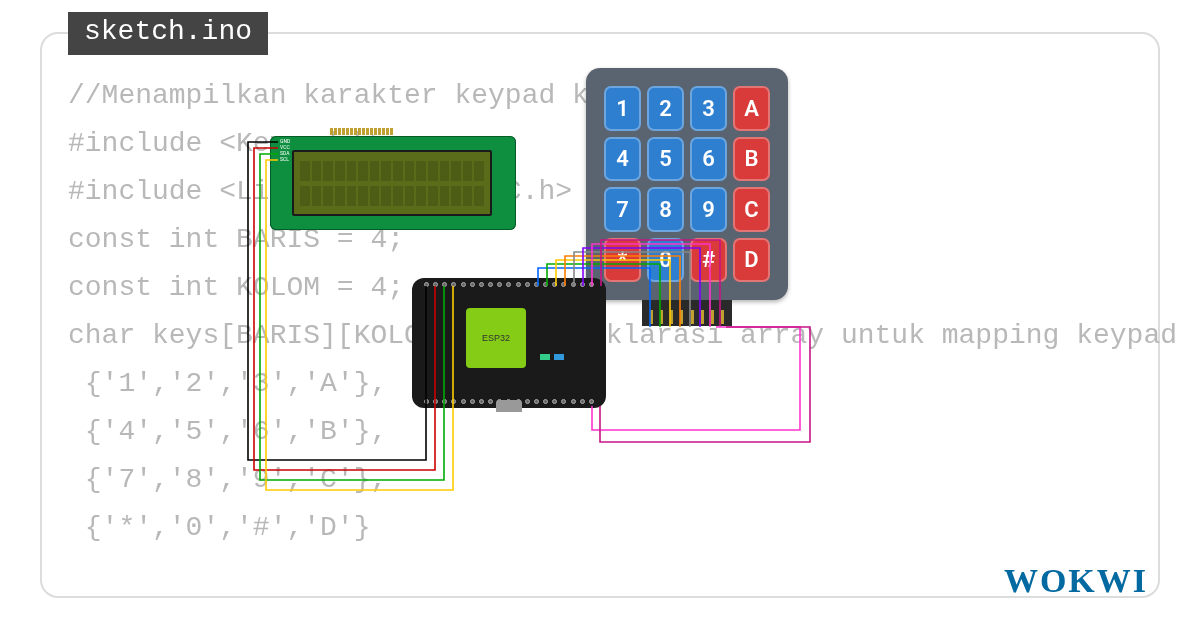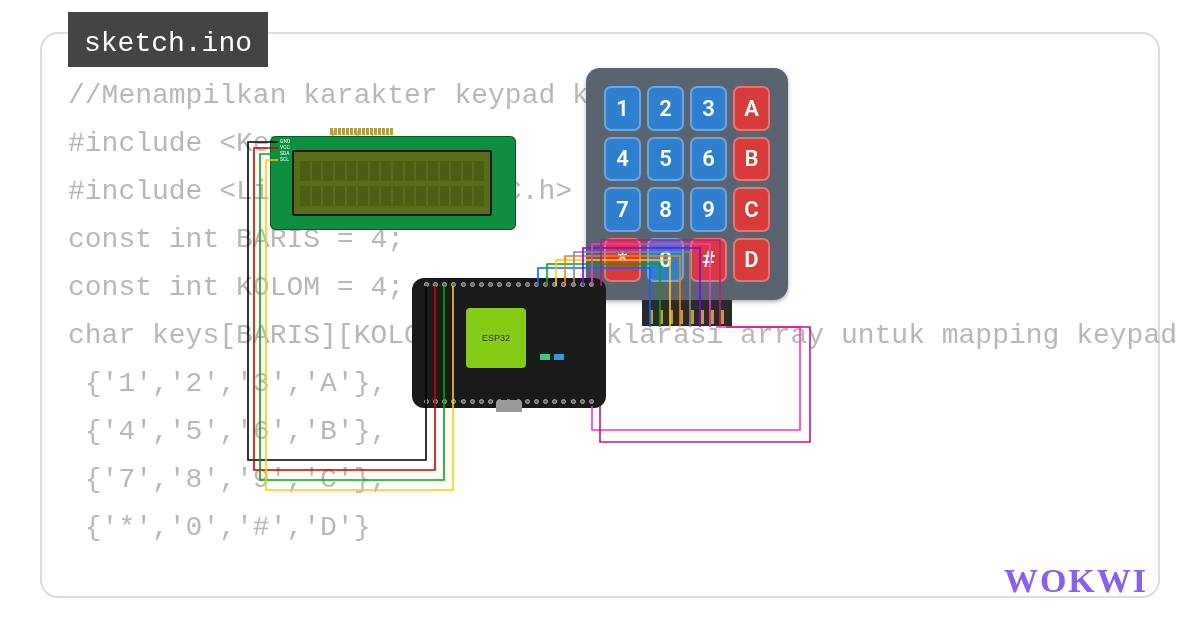--- a/index.html
+++ b/index.html
@@ -21,42 +21,42 @@
     border-radius: 18px;
     background: #fff;
   }
   .tab {
     position: absolute;
     left: 68px;
     top: 12px;
     background: #444;
     color: #fff;
     font-size: 28px;
-    padding: 16px 16px 8px 16px;
+    padding: 4px 16px 8px 16px;
     font-family: Consolas, "Courier New", monospace;
   }
   .code {
     position: absolute;
     left: 68px;
     top: 72px;
     font-family: Consolas, "Courier New", monospace;
     font-size: 28px;
     line-height: 48px;
     color: #b8b8b8;
     white-space: pre;
   }
   .brand {
     position: absolute;
     right: 52px;
     bottom: 30px;
     font-family: "Comic Sans MS", cursive;
     font-size: 34px;
     font-weight: 600;
     letter-spacing: 2px;
-    color: #8b5cf6;
+    color: #0369a1;
   }
   .schematic {
     position: absolute;
     left: 240px;
     top: 130px;
     width: 700px;
     height: 420px;
   }
   
   .lcd {

